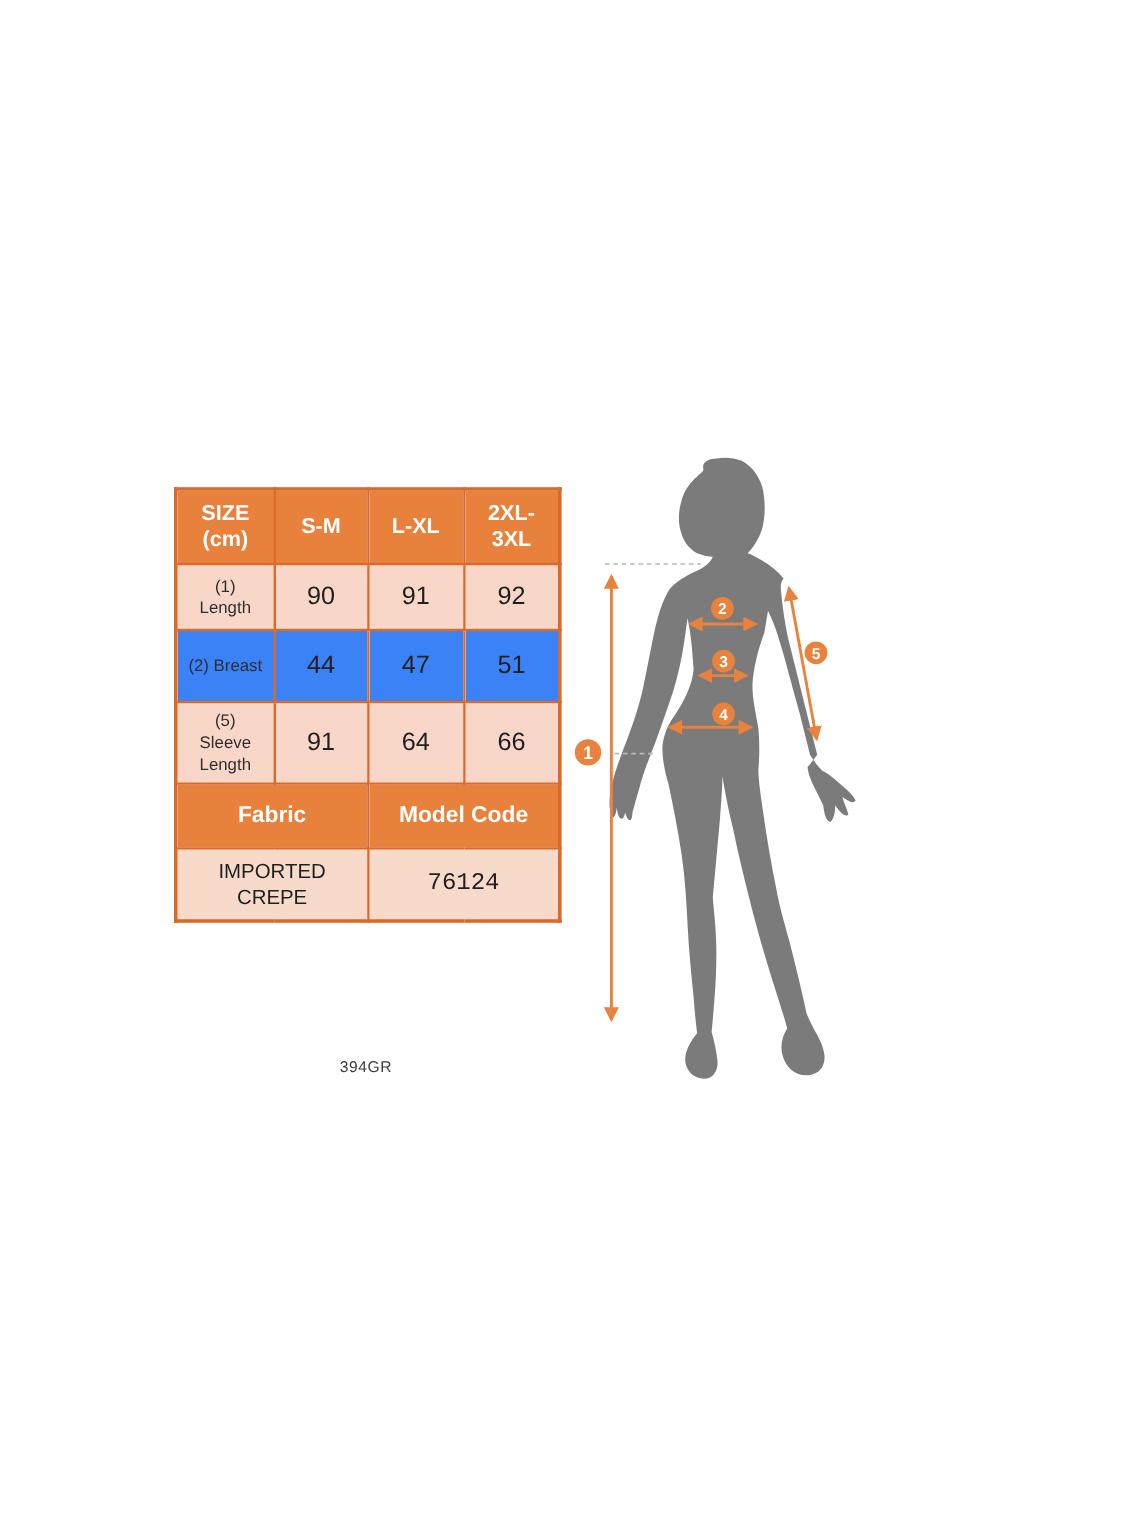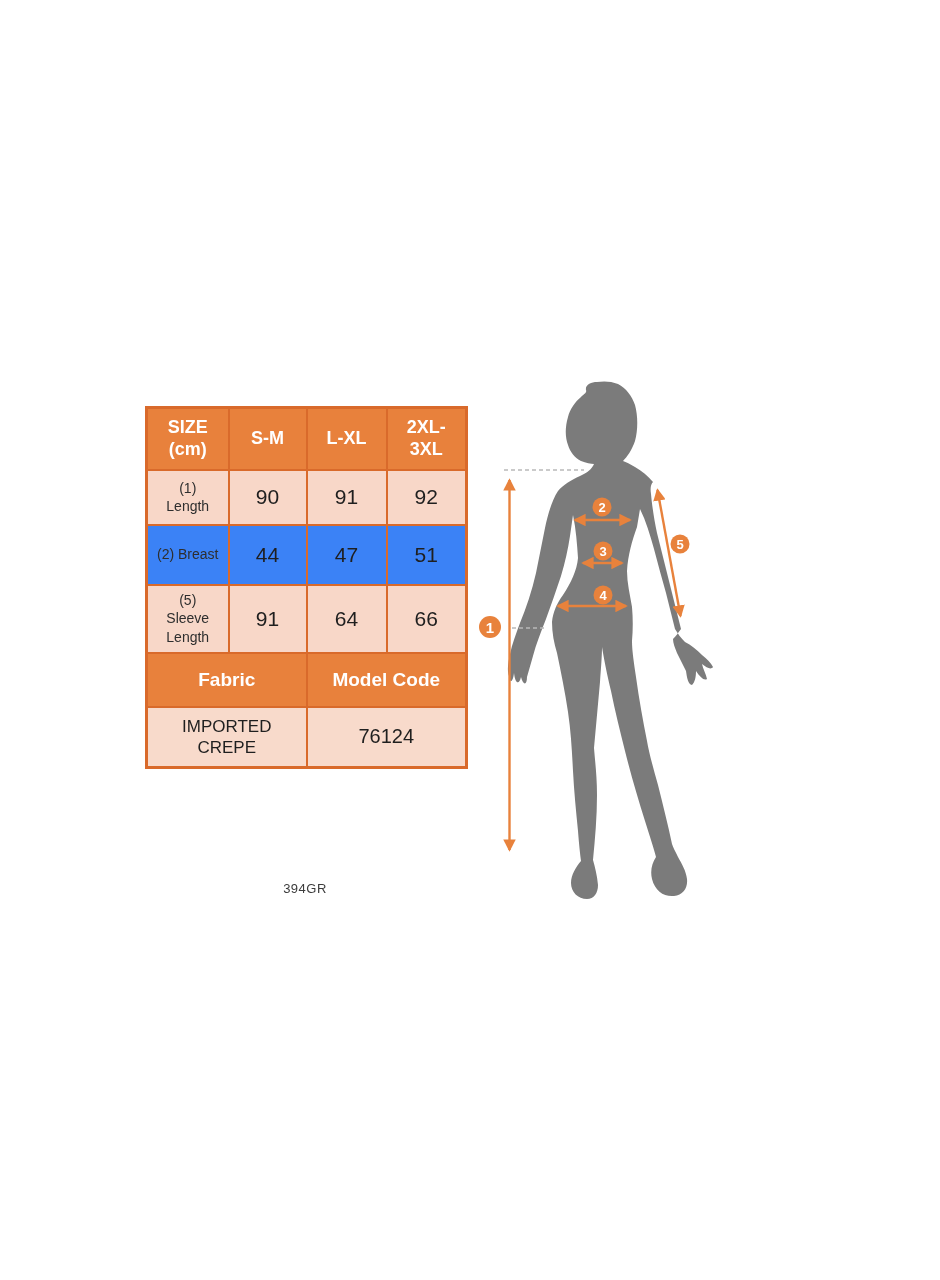--- a/index.html
+++ b/index.html
@@ -60,20 +60,21 @@
     background: #F8DACB;
     font-size: 17px;
     color: #1f1f1f;
     line-height: 1.25;
     white-space: pre-line;
   }
   td.model-val {
     background: #F8DACB;
     font-size: 20px;
     color: #1f1f1f;
+    font-family: Liberation Mono, monospace;
   }
 
   .footnote {
     position: absolute;
     left: 145px;
     top: 881px;
     width: 320px;
     text-align: center;
     font-size: 13px;
     color: #3c3c3c;

